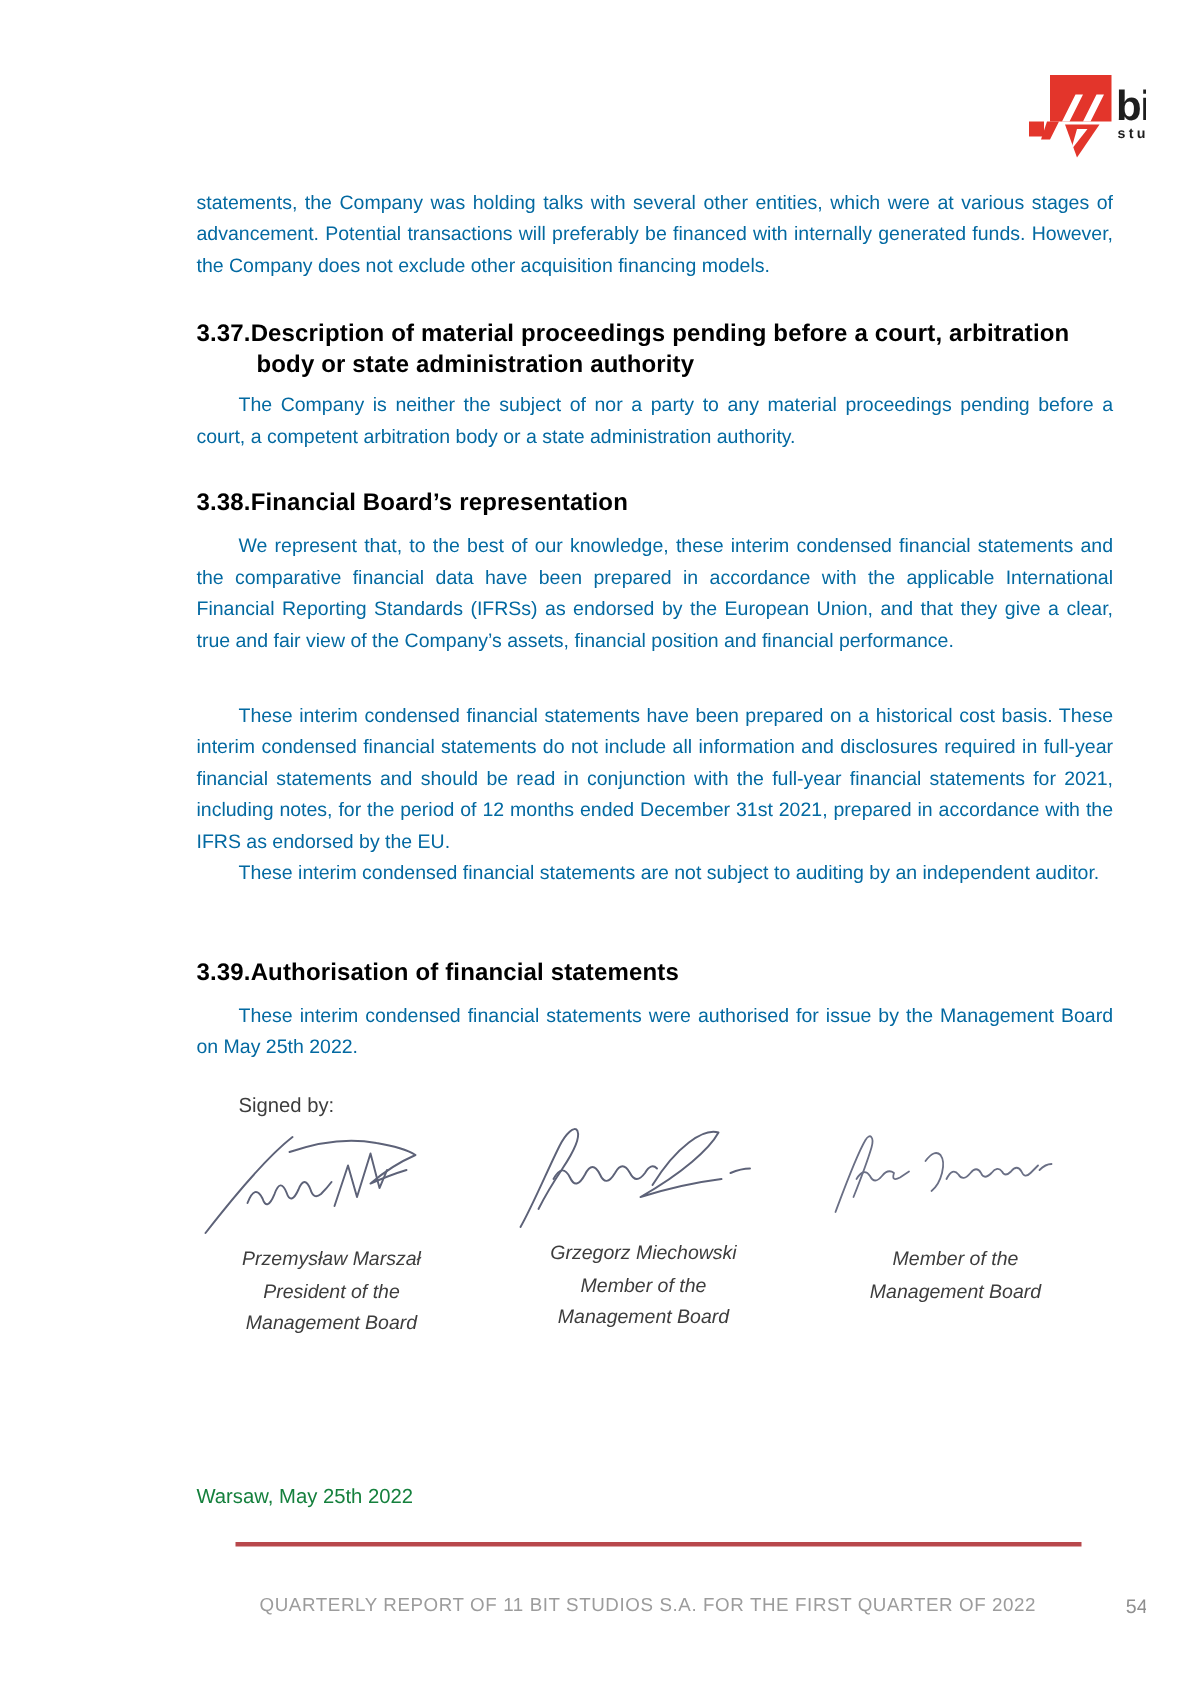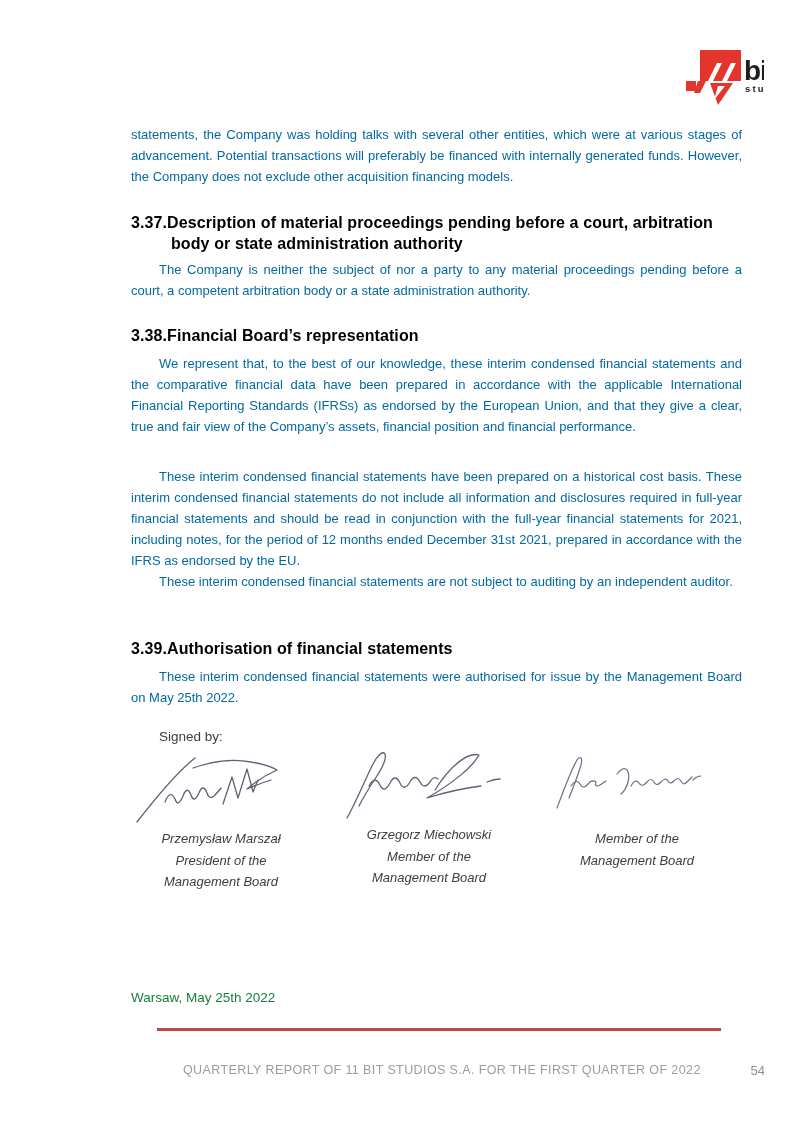--- a/index.html
+++ b/index.html
@@ -68,21 +68,20 @@
     background: #b8484c;
   }
   .footer-title {
     position: absolute;
     top: 1063px;
     left: 137px;
     width: 540px;
     font-size: 12.5px;
     letter-spacing: 0.4px;
     color: #9c9c9c;
-    margin-left: 10px;
   }
   .footer-pagenum {
     position: absolute;
     top: 1063px;
     left: 703px;
     width: 26px;
     text-align: right;
     font-size: 13px;
     color: #8f8f8f;
   }

